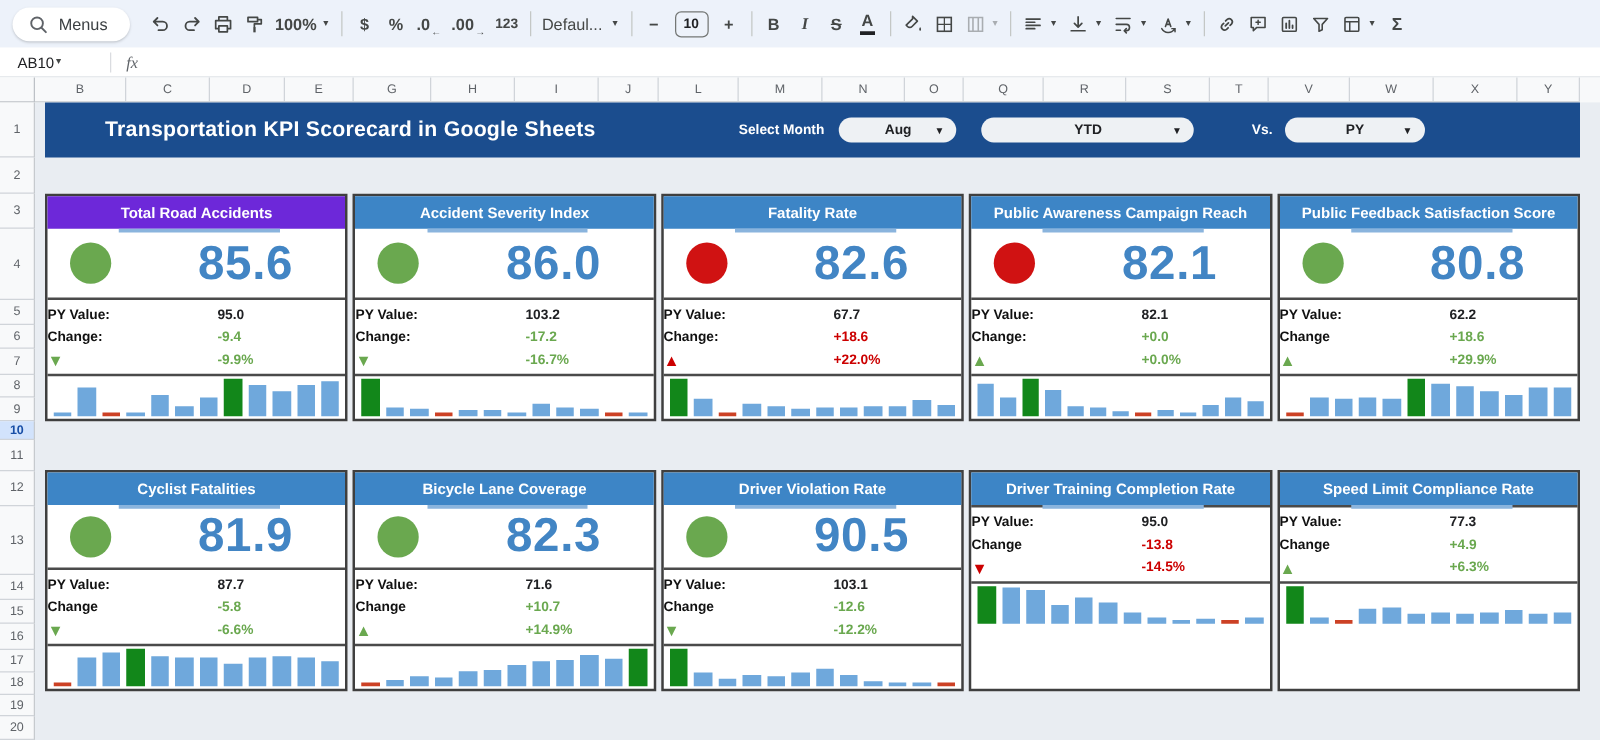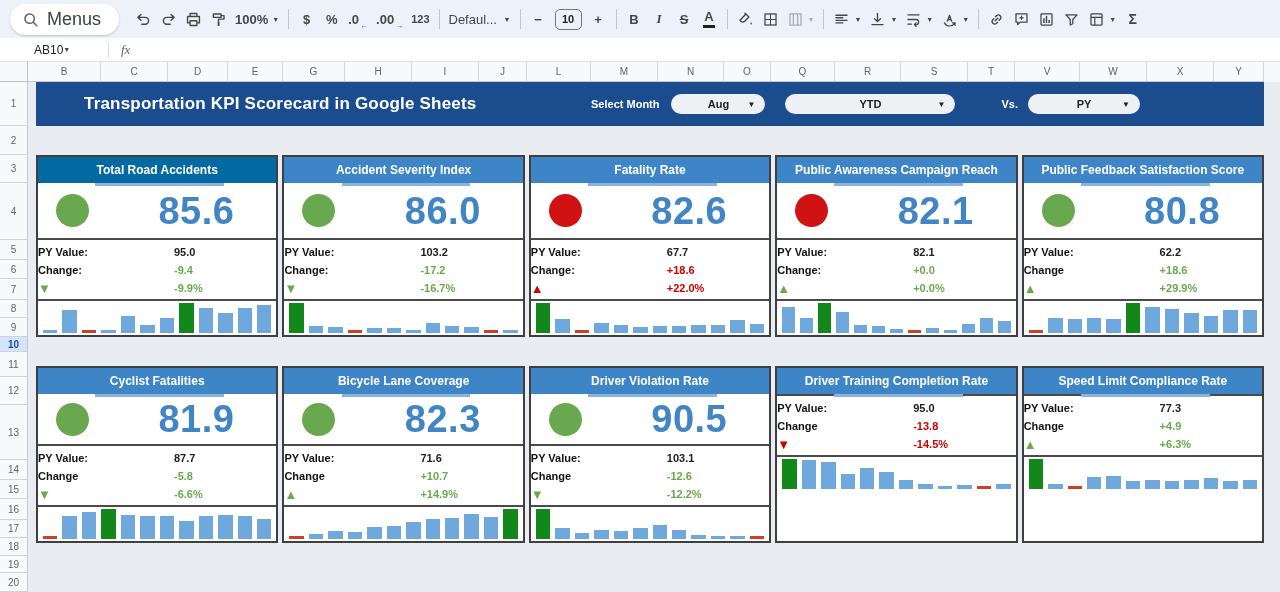--- a/index.html
+++ b/index.html
@@ -6,36 +6,36 @@
   html,body { margin:0; padding:0; }
   body {
     width:1280px; height:592px; overflow:hidden;
     font-family:"Liberation Sans", sans-serif;
     background:#f0f4f8; font-size:12px; color:#202124;
   }
   
   .toolbar { height:38px; background:#edf2fa; display:flex; align-items:center; padding:0 10px; }
   .menus-pill { display:flex; align-items:center; gap:8px; background:#fff; border-radius:18px;
     padding:5px 18px 5px 12px; box-shadow:0 1px 2px rgba(60,64,67,.25); margin-right:12px;
-    font-size:18px; color:#3c4043; cursor:pointer; }
+    font-size:13px; color:#3c4043; cursor:pointer; }
   .tb-btn { min-width:25px; height:26px; display:flex; align-items:center; justify-content:center;
     border-radius:4px; color:#444746; font-size:13px; font-weight:bold; padding:0 4px; gap:1px; }
   .tb-caret { font-size:7px; color:#444746; margin-left:3px; }
   .tb-div { width:1px; height:20px; background:#c4c7c5; margin:0 5px; flex:none; }
   .size-box { width:27px; height:21px; border:1px solid #747775; border-radius:5px; font-size:11px;
     display:flex; align-items:center; justify-content:center; color:#202124; margin:0 4px; font-weight:bold; }
   .strike { text-decoration:line-through; }
   .a-underline { border-bottom:3px solid #202124; line-height:1.05; padding:0 1px 1px; }
   .sub-arrow { font-size:8px; font-weight:normal; align-self:flex-end; margin-bottom:2px; }
   svg.ic { width:17px; height:17px; display:block; }
   .grayed { opacity:.4; }
   
   .formula-bar { height:24px; background:#fff; display:flex; align-items:center; border-bottom:1px solid #e0e3e7; }
   .name-box { width:80px; padding-left:14px; font-size:12px; color:#202124; display:flex;
-    align-items:center; cursor:pointer;margin-left:20px; }
+    align-items:center; cursor:pointer; }
   .nb-caret { font-size:7px; color:#444746; }
   .fb-div { width:1px; height:16px; background:#dadce0; margin:0 12px 0 8px; }
   .fx { font-family:"Liberation Serif", serif; font-style:italic; font-size:13px; color:#5f6368; }
   
   .col-row { display:flex; height:20px; background:#f8f9fa; }
   .corner { width:28px; height:20px; background:#f8f9fa; border-right:1px solid #bdc1c6; border-bottom:1px solid #bdc1c6; }
   #col-headers { display:flex; }
   .col-h { height:20px; border-right:1px solid #d0d4d9; border-bottom:1px solid #c6cace; font-size:10px;
     color:#5f6368; display:flex; align-items:center; justify-content:center; }
   .body-row { display:flex; height:510px; }
@@ -49,21 +49,21 @@
     display:flex; align-items:center; }
   .tb-title { color:#fff; font-size:17px; font-weight:bold; margin-left:48px; letter-spacing:.2px; }
   .spacer { flex:1; }
   .tb-label { color:#fff; font-size:11px; font-weight:bold; }
   .pill { background:#eef1f4; border-radius:10px; height:20px; display:flex; align-items:center;
     justify-content:center; position:relative; font-size:11px; font-weight:bold; color:#202124; cursor:pointer; }
   .pill .pc { position:absolute; right:10px; font-size:8px; color:#202124; }
   
   .cards-row { position:absolute; left:8px; width:1228px; display:flex; gap:4px; }
   #cards-row1 { top:73px; height:182px; }
-  #cards-row2 { top:284px; height:177px; }
+  #cards-row2 { top:294px; height:177px; }
   .card { flex:1; background:#fff; border:2px solid #3f3f3f; display:flex; flex-direction:column; }
   .card-title { color:#fff; font-weight:bold; font-size:12px; height:26px; line-height:26px;
     text-align:center; position:relative; flex:none; z-index:1; }
   .card-title::after { content:""; position:absolute; left:24%; bottom:-3px; width:54%; height:3px; background:#8ab4dd; }
   .card-main { flex:1; display:flex; align-items:center; padding:0 16px 0 18px; min-height:0; }
   .dot { width:33px; height:33px; border-radius:50%; flex:none; }
   .big { flex:1; text-align:right; padding-right:26px; font-size:38px; font-weight:bold; line-height:1; letter-spacing:.5px; }
   .card-stats { border-top:2px solid #4a4a4a; height:61px; padding-top:3px; font-size:11px; font-weight:bold; flex:none; }
   .srow { display:flex; height:18px; align-items:center; }
   .sl { width:52%; color:#111; }
@@ -297,21 +297,21 @@
         </div>
         <span class="tb-label" style="margin-left:46px;">Vs.</span>
         <div class="pill" style="width:112px; margin-left:10px; margin-right:124px;">
           <span>PY</span>
           <span class="pc">▼</span>
         </div>
       </div>
 
       <div id="cards-row1" class="cards-row">
   <div class="card">
-    <div class="card-title" style="background: #0369a1;">Total Road Accidents</div>
+    <div class="card-title" style="background: #6d28d9;">Total Road Accidents</div>
     <div class="card-main">
       <span class="dot" style="background: rgb(106, 168, 79);"></span>
       <span class="big" style="color: rgb(66, 133, 196);">85.6</span>
     </div>
     <div class="card-stats">
       <div class="srow">
                 <span class="sl py-label">PY Value:</span>
                 <span class="sv py-value">95.0</span>
               </div>
       <div class="srow">

